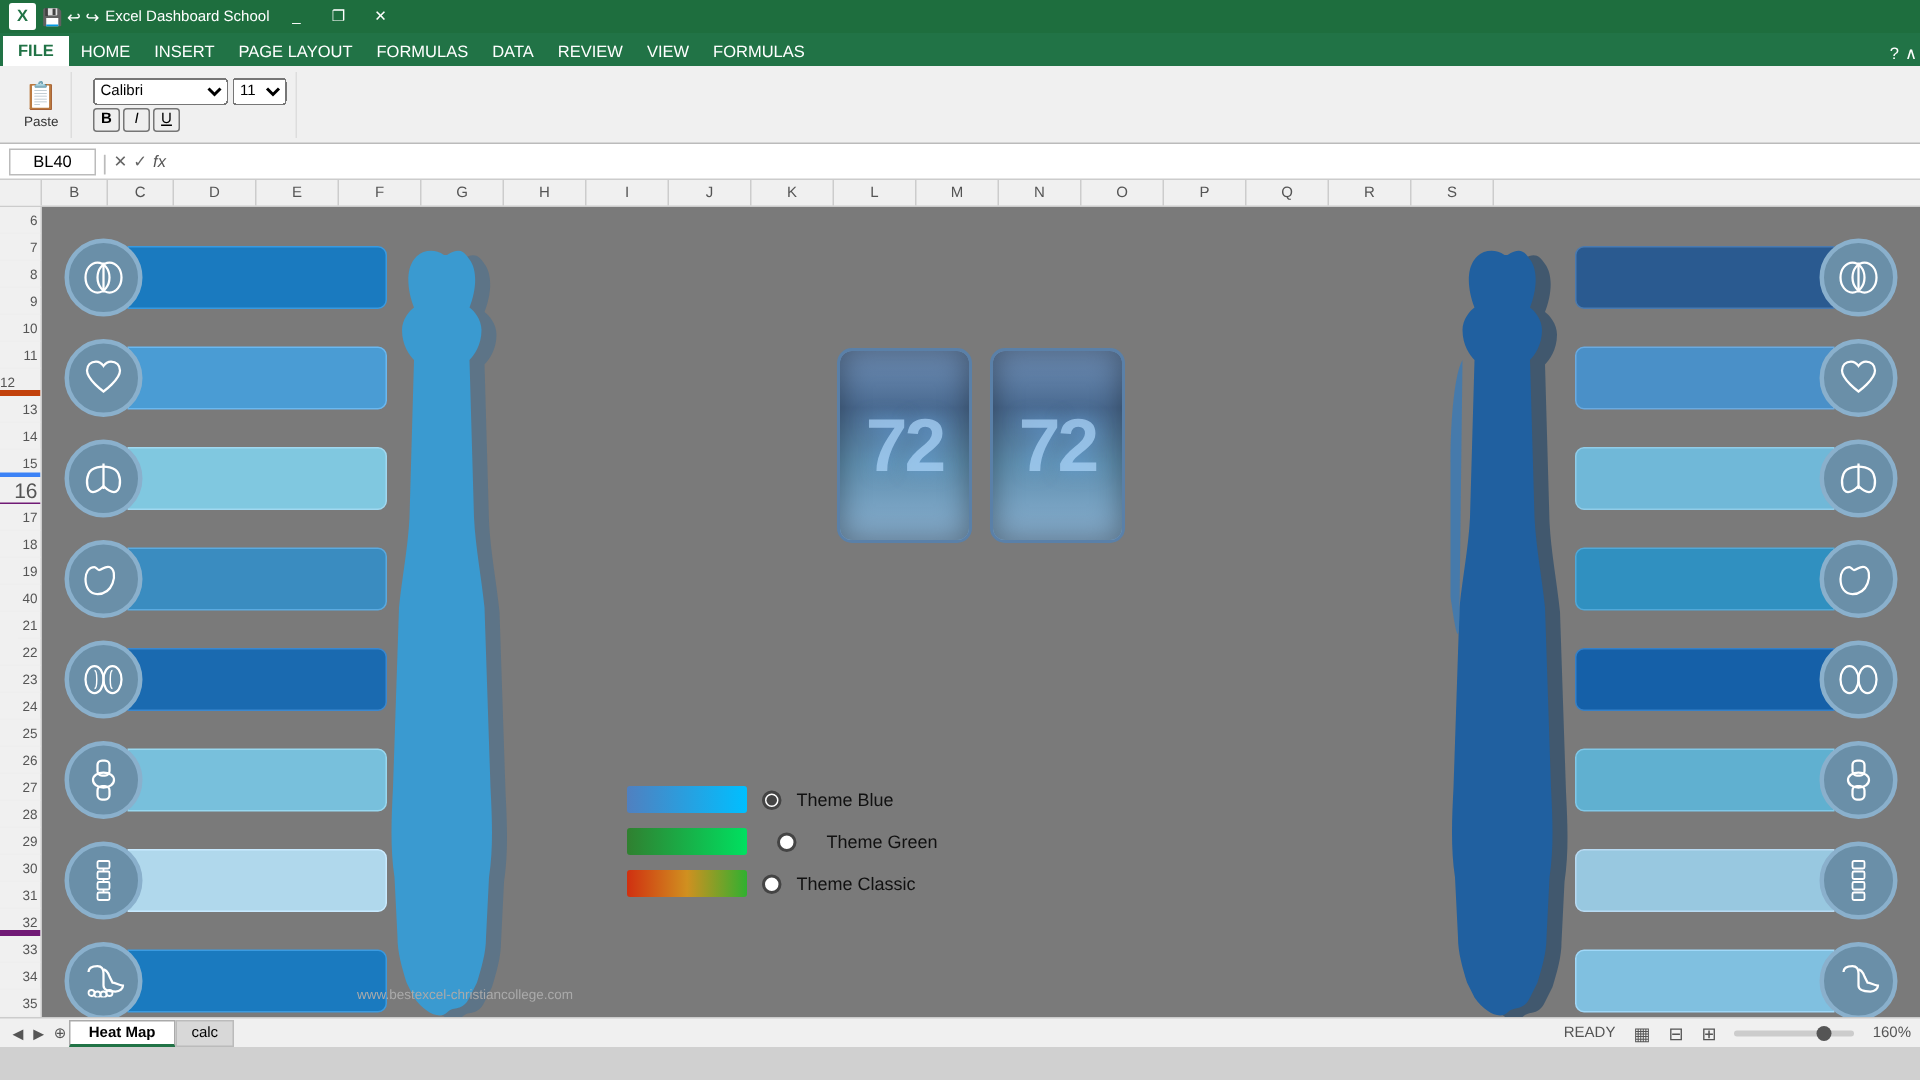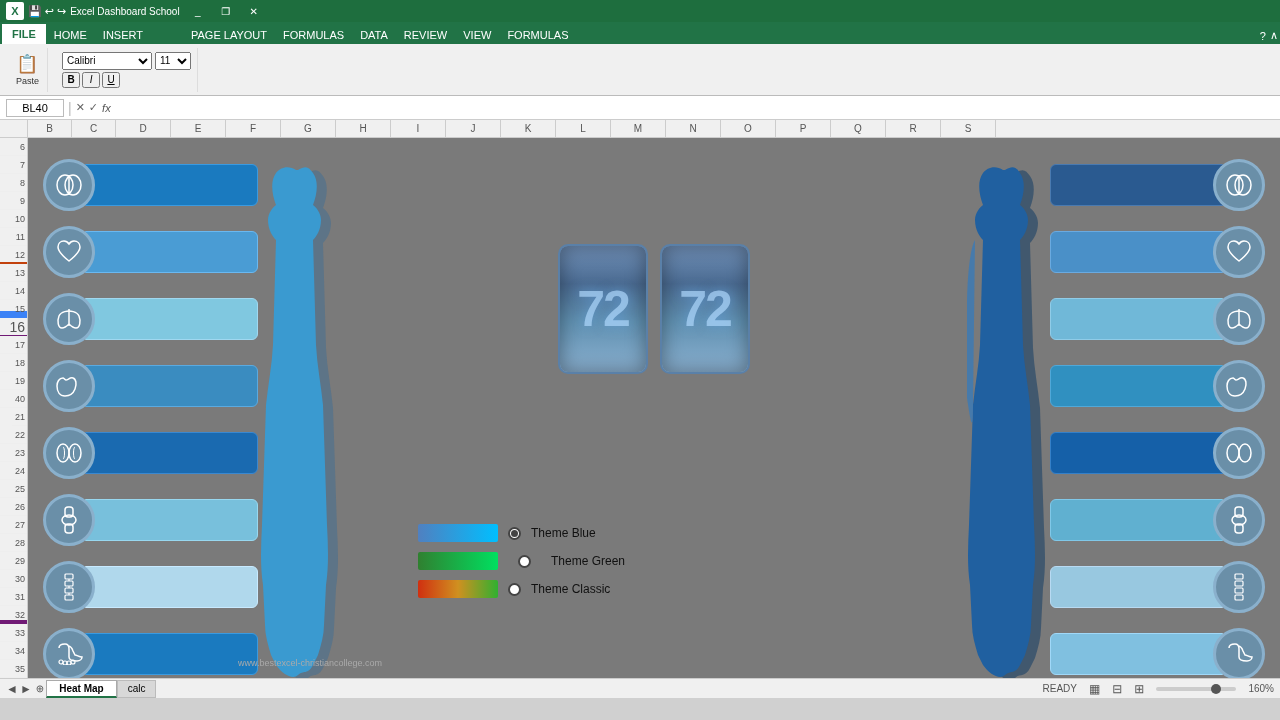--- a/index.html
+++ b/index.html
@@ -22,21 +22,21 @@
     <div style="width:28px;height:22px;display:flex;align-items:center;justify-content:center;color:#fff;font-size:10px;cursor:pointer;">_</div>
     <div style="width:28px;height:22px;display:flex;align-items:center;justify-content:center;color:#fff;font-size:10px;cursor:pointer;">❐</div>
     <div style="width:28px;height:22px;display:flex;align-items:center;justify-content:center;color:#fff;font-size:10px;cursor:pointer;">✕</div>
   </div>
 </div>
 
 <div style="height:22px;background:#217346;display:flex;align-items:flex-end;padding:0 2px;">
   <div style="background:#fff;color:#217346;font-size:11px;font-weight:bold;padding:3px 10px;cursor:pointer;height:20px;line-height:14px;">FILE</div>
   <div style="color:#fff;font-size:11px;padding:3px 8px;cursor:pointer;">HOME</div>
   <div style="color:#fff;font-size:11px;padding:3px 8px;cursor:pointer;">INSERT</div>
-  <div style="color:#fff;font-size:11px;padding:3px 8px;cursor:pointer;margin-left:32px;">PAGE LAYOUT</div>
+  <div style="color:#fff;font-size:11px;padding:3px 8px;cursor:pointer;">PAGE LAYOUT</div>
   <div style="color:#fff;font-size:11px;padding:3px 8px;cursor:pointer;">FORMULAS</div>
   <div style="color:#fff;font-size:11px;padding:3px 8px;cursor:pointer;">DATA</div>
   <div style="color:#fff;font-size:11px;padding:3px 8px;cursor:pointer;">REVIEW</div>
   <div style="color:#fff;font-size:11px;padding:3px 8px;cursor:pointer;">VIEW</div>
   <div style="color:#fff;font-size:11px;padding:3px 8px;cursor:pointer;">FORMULAS</div>
   <div style="margin-left:auto;display:flex;align-items:center;gap:4px;padding-bottom:2px;">
     <span style="color:#fff;font-size:11px;cursor:pointer;">?</span>
     <span style="color:#fff;font-size:11px;cursor:pointer;">∧</span>
   </div>
 </div>
@@ -92,24 +92,24 @@
 
 <div style="display:flex;height:540px;overflow:hidden;">
 
   <div style="width:28px;background:#f0f0f0;border-right:1px solid #ccc;flex-shrink:0;overflow:hidden;">
     <div style="height:18px;font-size:9px;color:#555;text-align:right;padding-right:2px;border-bottom:1px solid #eee;line-height:18px;">6</div>
     <div style="height:18px;font-size:9px;color:#555;text-align:right;padding-right:2px;border-bottom:1px solid #eee;line-height:18px;">7</div>
     <div style="height:18px;font-size:9px;color:#555;text-align:right;padding-right:2px;border-bottom:1px solid #eee;line-height:18px;">8</div>
     <div style="height:18px;font-size:9px;color:#555;text-align:right;padding-right:2px;border-bottom:1px solid #eee;line-height:18px;">9</div>
     <div style="height:18px;font-size:9px;color:#555;text-align:right;padding-right:2px;border-bottom:1px solid #eee;line-height:18px;">10</div>
     <div style="height:18px;font-size:9px;color:#555;text-align:right;padding-right:2px;border-bottom:1px solid #eee;line-height:18px;">11</div>
-    <div style="height:18px;font-size:9px;color:#555;text-align:right;padding-right:2px;border-bottom:2px solid #c2410c;line-height:18px;">12</div>
+    <div style="height:18px;font-size:9px;color:#555;text-align:left;padding-right:2px;border-bottom:4px solid #c2410c;line-height:18px;">12</div>
     <div style="height:18px;font-size:9px;color:#555;text-align:right;padding-right:2px;border-bottom:1px solid #eee;line-height:18px;">13</div>
     <div style="height:18px;font-size:9px;color:#555;text-align:right;padding-right:2px;border-bottom:1px solid #eee;line-height:18px;">14</div>
-    <div style="height:18px;font-size:9px;color:#555;text-align:right;padding-right:2px;border-bottom:7px solid #3b82f6;line-height:18px;">15</div>
+    <div style="height:18px;font-size:9px;color:#555;text-align:right;padding-right:2px;border-bottom:3px solid #3b82f6;line-height:18px;">15</div>
     <div style="height:18px;font-size:14px;color:#555;text-align:right;padding-right:2px;border-bottom:1px solid #701a75;line-height:18px;">16</div>
     <div style="height:18px;font-size:9px;color:#555;text-align:right;padding-right:2px;border-bottom:1px solid #eee;line-height:18px;">17</div>
     <div style="height:18px;font-size:9px;color:#555;text-align:right;padding-right:2px;border-bottom:1px solid #eee;line-height:18px;">18</div>
     <div style="height:18px;font-size:9px;color:#555;text-align:right;padding-right:2px;border-bottom:1px solid #eee;line-height:18px;">19</div>
     <div style="height:18px;font-size:9px;color:#555;text-align:right;padding-right:2px;border-bottom:1px solid #eee;line-height:18px;">40</div>
     <div style="height:18px;font-size:9px;color:#555;text-align:right;padding-right:2px;border-bottom:1px solid #eee;line-height:18px;margin-left:12px;">21</div>
     <div style="height:18px;font-size:9px;color:#555;text-align:right;padding-right:2px;border-bottom:1px solid #eee;line-height:18px;">22</div>
     <div style="height:18px;font-size:9px;color:#555;text-align:right;padding-right:2px;border-bottom:1px solid #eee;line-height:18px;">23</div>
     <div style="height:18px;font-size:9px;color:#555;text-align:right;padding-right:2px;border-bottom:1px solid #eee;line-height:18px;">24</div>
     <div style="height:18px;font-size:9px;color:#555;text-align:right;padding-right:2px;border-bottom:1px solid #eee;line-height:18px;">25</div>
@@ -226,21 +226,21 @@
 
       <div style="position:absolute;left:190px;top:0;width:145px;height:540px;">
         <svg width="145" height="540" viewBox="0 0 145 540">
 
           <path d="M80 25 C72 20 62 22 58 28 C52 36 54 50 58 60 C55 62 50 68 50 75 C50 85 55 92 58 95 L55 200 C54 220 50 240 48 260 L44 380 C43 400 42 420 45 440 L47 480 C47 490 50 500 53 510 L58 520 C65 530 75 535 80 530 C85 525 90 530 95 520 L100 510 C103 500 106 490 106 480 L108 440 C111 420 110 400 109 380 L105 260 C103 240 99 220 98 200 L95 95 C98 92 103 85 103 75 C103 68 98 62 95 60 C99 50 101 36 95 28 C91 22 88 20 80 25Z" fill="#4a7090" opacity="0.6"></path>
 
           <path d="M68 22 C61 17 52 19 48 25 C42 33 44 47 48 57 C45 59 40 65 40 72 C40 82 45 89 48 92 L45 197 C44 217 40 237 38 257 L34 377 C33 397 32 417 35 437 L37 477 C37 487 40 497 43 507 L48 517 C55 527 65 532 70 527 C75 522 80 527 85 517 L90 507 C93 497 96 487 96 477 L98 437 C101 417 100 397 99 377 L95 257 C93 237 89 217 88 197 L85 92 C88 89 93 82 93 72 C93 65 88 59 85 57 C89 47 91 33 85 25 C81 19 78 17 70 22 Z" fill="#3a9ad0"></path>
         </svg>
       </div>
 
-      <div style="position:absolute;left:50%;transform:translateX(-50%);top:96px;display:flex;gap:12px;">
+      <div style="position:absolute;left:50%;transform:translateX(-50%);top:84px;display:flex;gap:12px;">
         <div style="width:90px;height:130px;background:linear-gradient(180deg,#7090b8 0%,#4a6a90 30%,#6090b0 60%,#8ab0d0 100%);border-radius:10px;border:2px solid #5a80a8;display:flex;align-items:center;justify-content:center;box-shadow:inset 0 0 20px rgba(0,0,0,0.4);">
           <span style="font-size:50px;font-weight:bold;color:rgba(180,220,255,0.65);text-shadow:0 0 12px rgba(100,160,220,0.7);letter-spacing:-2px;">72</span>
         </div>
         <div style="width:90px;height:130px;background:linear-gradient(180deg,#7090b8 0%,#4a6a90 30%,#6090b0 60%,#8ab0d0 100%);border-radius:10px;border:2px solid #5a80a8;display:flex;align-items:center;justify-content:center;box-shadow:inset 0 0 20px rgba(0,0,0,0.4);">
           <span style="font-size:50px;font-weight:bold;color:rgba(180,220,255,0.65);text-shadow:0 0 12px rgba(100,160,220,0.7);letter-spacing:-2px;">72</span>
         </div>
       </div>
 
       <div style="position:absolute;left:380px;bottom:70px;">
         <div style="display:flex;align-items:center;gap:10px;margin-bottom:10px;">

